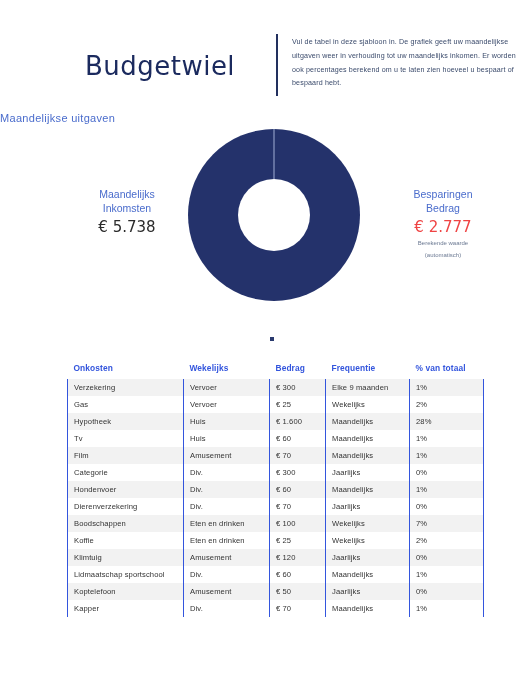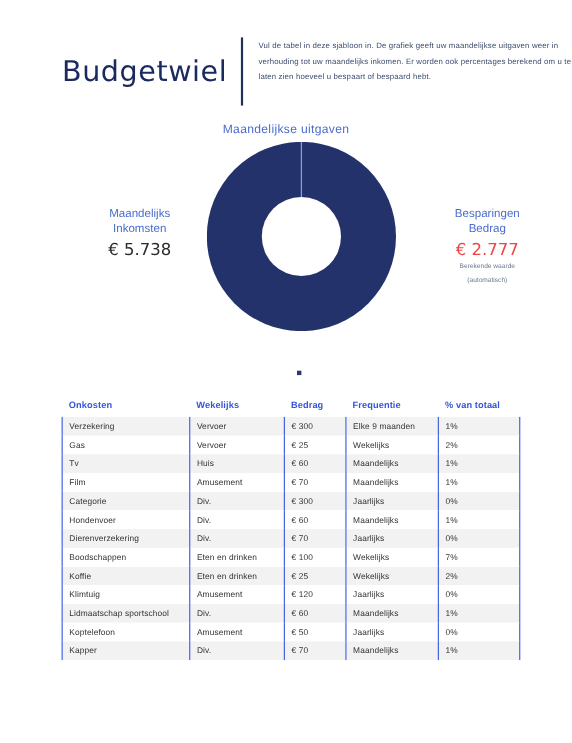--- a/index.html
+++ b/index.html
@@ -21,21 +21,21 @@
   .header {
     position: absolute;
     left: 0;
     top: 30px;
     width: 520px;
     height: 80px;
     display: flex;
     align-items: flex-start;
   }
   .title-wrap {
-    width: 219px;
+    width: 276px;
     display: flex;
     align-items: center;
     justify-content: center;
     height: 72px;
     padding-left: 44px;
   }
   .title {
     font-size: 26px;
     font-weight: 400;
     color: #1b2a5e;
@@ -65,21 +65,21 @@
     left: 0;
     top: 112px;
     width: 520px;
     height: 240px;
   }
   .chart-title {
     position: absolute;
     left: 0;
     top: 0;
     width: 520px;
-    text-align: center;
+    text-align: left;
     font-size: 11px;
     color: #4a6ccc;
     letter-spacing: 0.3px;
   }
   .donut-wrap {
     position: absolute;
     left: 188px;
     top: 17px;
     width: 172px;
     height: 172px;
@@ -117,21 +117,21 @@
     color: #6c7a93;
     line-height: 1.5;
     margin-top: 3px;
   }
   .label-left { left: 62px; top: 75px; }
   .label-right { left: 378px; top: 75px; }
 
   
   .table-wrap {
     position: absolute;
-    left: 56px;
+    left: 67px;
     top: 363px;
     width: 416px;
   }
   table {
     border-collapse: collapse;
     width: 416px;
     table-layout: fixed;
   }
   th {
     text-align: left;
@@ -229,20 +229,27 @@
             <td>1%</td>
           </tr>
           <tr>
             <td>Gas</td>
             <td>Vervoer</td>
             <td>€ 25</td>
             <td>Wekelijks</td>
             <td>2%</td>
           </tr>
           <tr>
+            <td>Hypotheek</td>
+            <td>Huis</td>
+            <td>€ 1.600</td>
+            <td>Maandelijks</td>
+            <td>28%</td>
+          </tr>
+          <tr>
             <td>Tv</td>
             <td>Huis</td>
             <td>€ 60</td>
             <td>Maandelijks</td>
             <td>1%</td>
           </tr>
           <tr>
             <td>Film</td>
             <td>Amusement</td>
             <td>€ 70</td>

